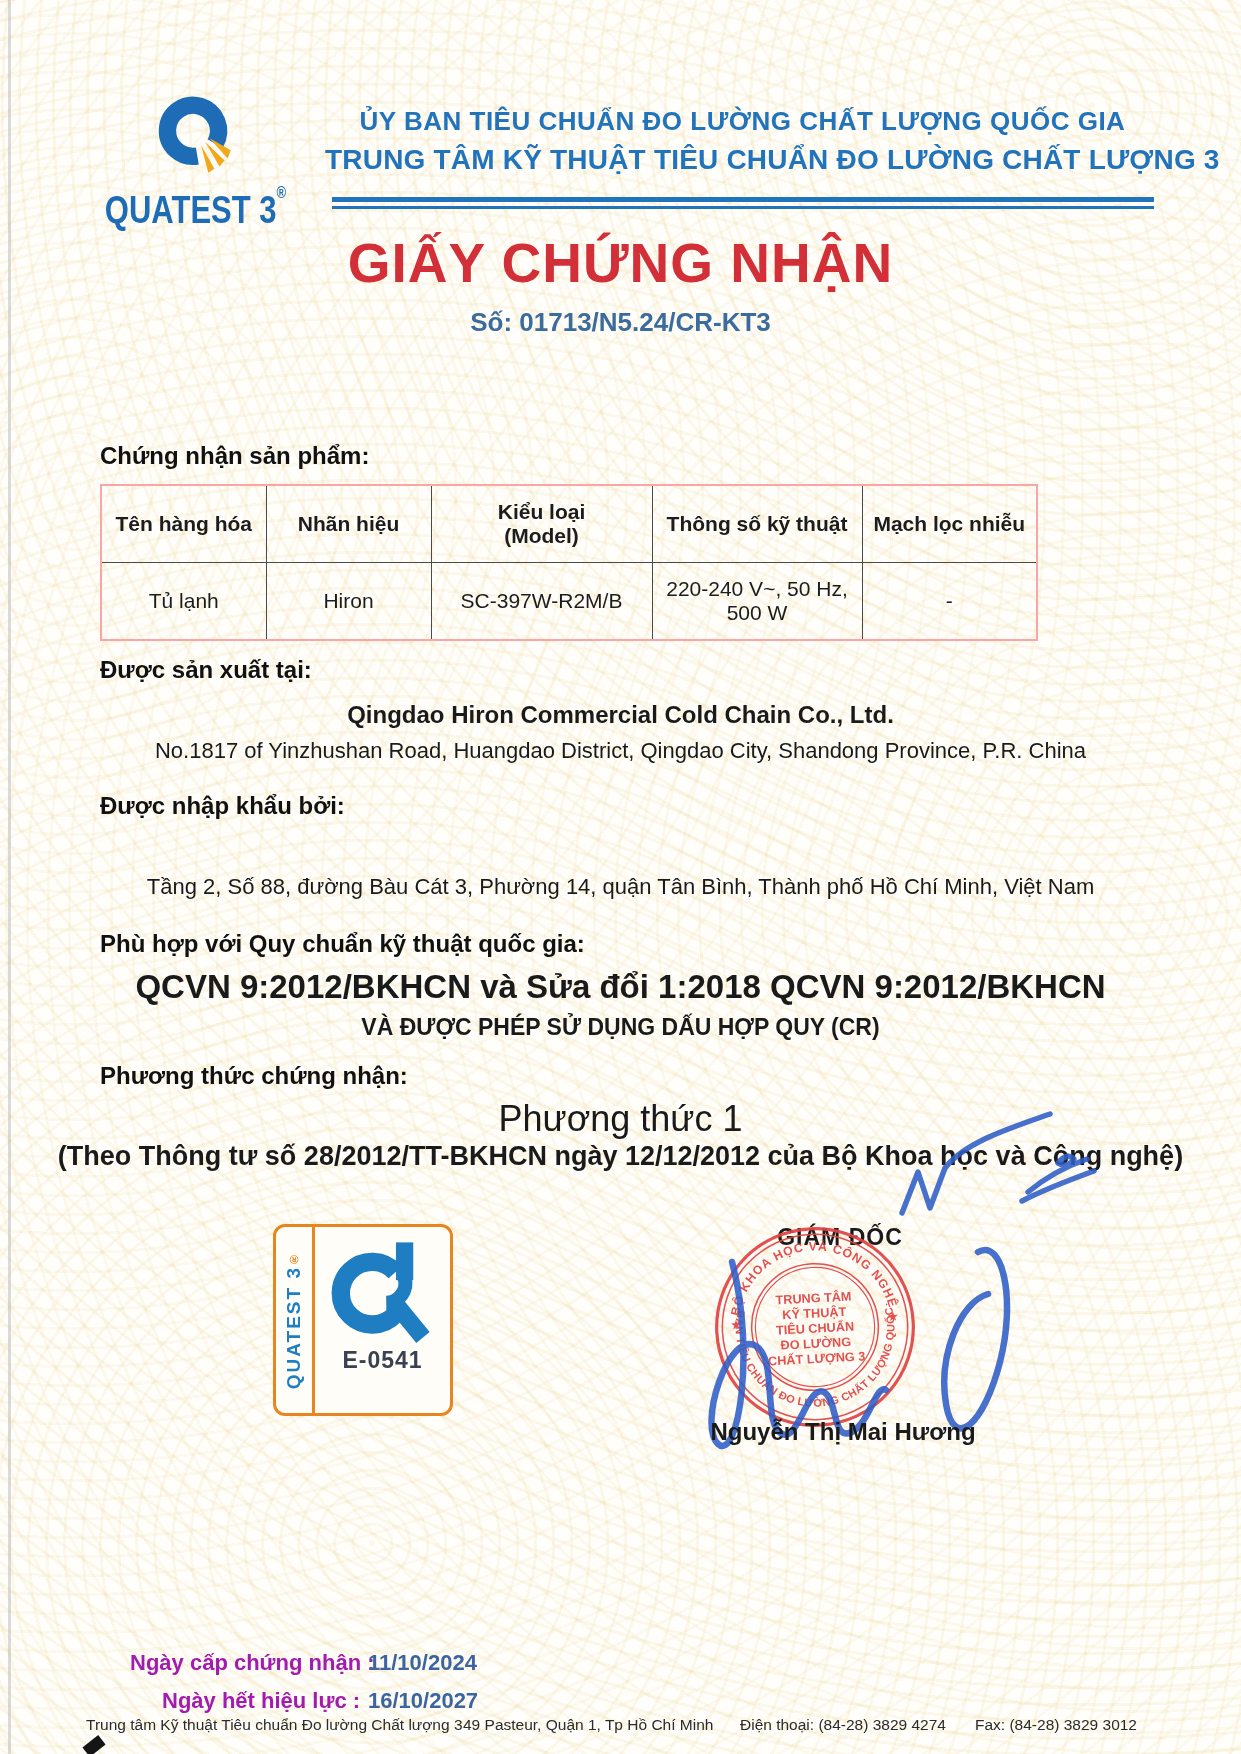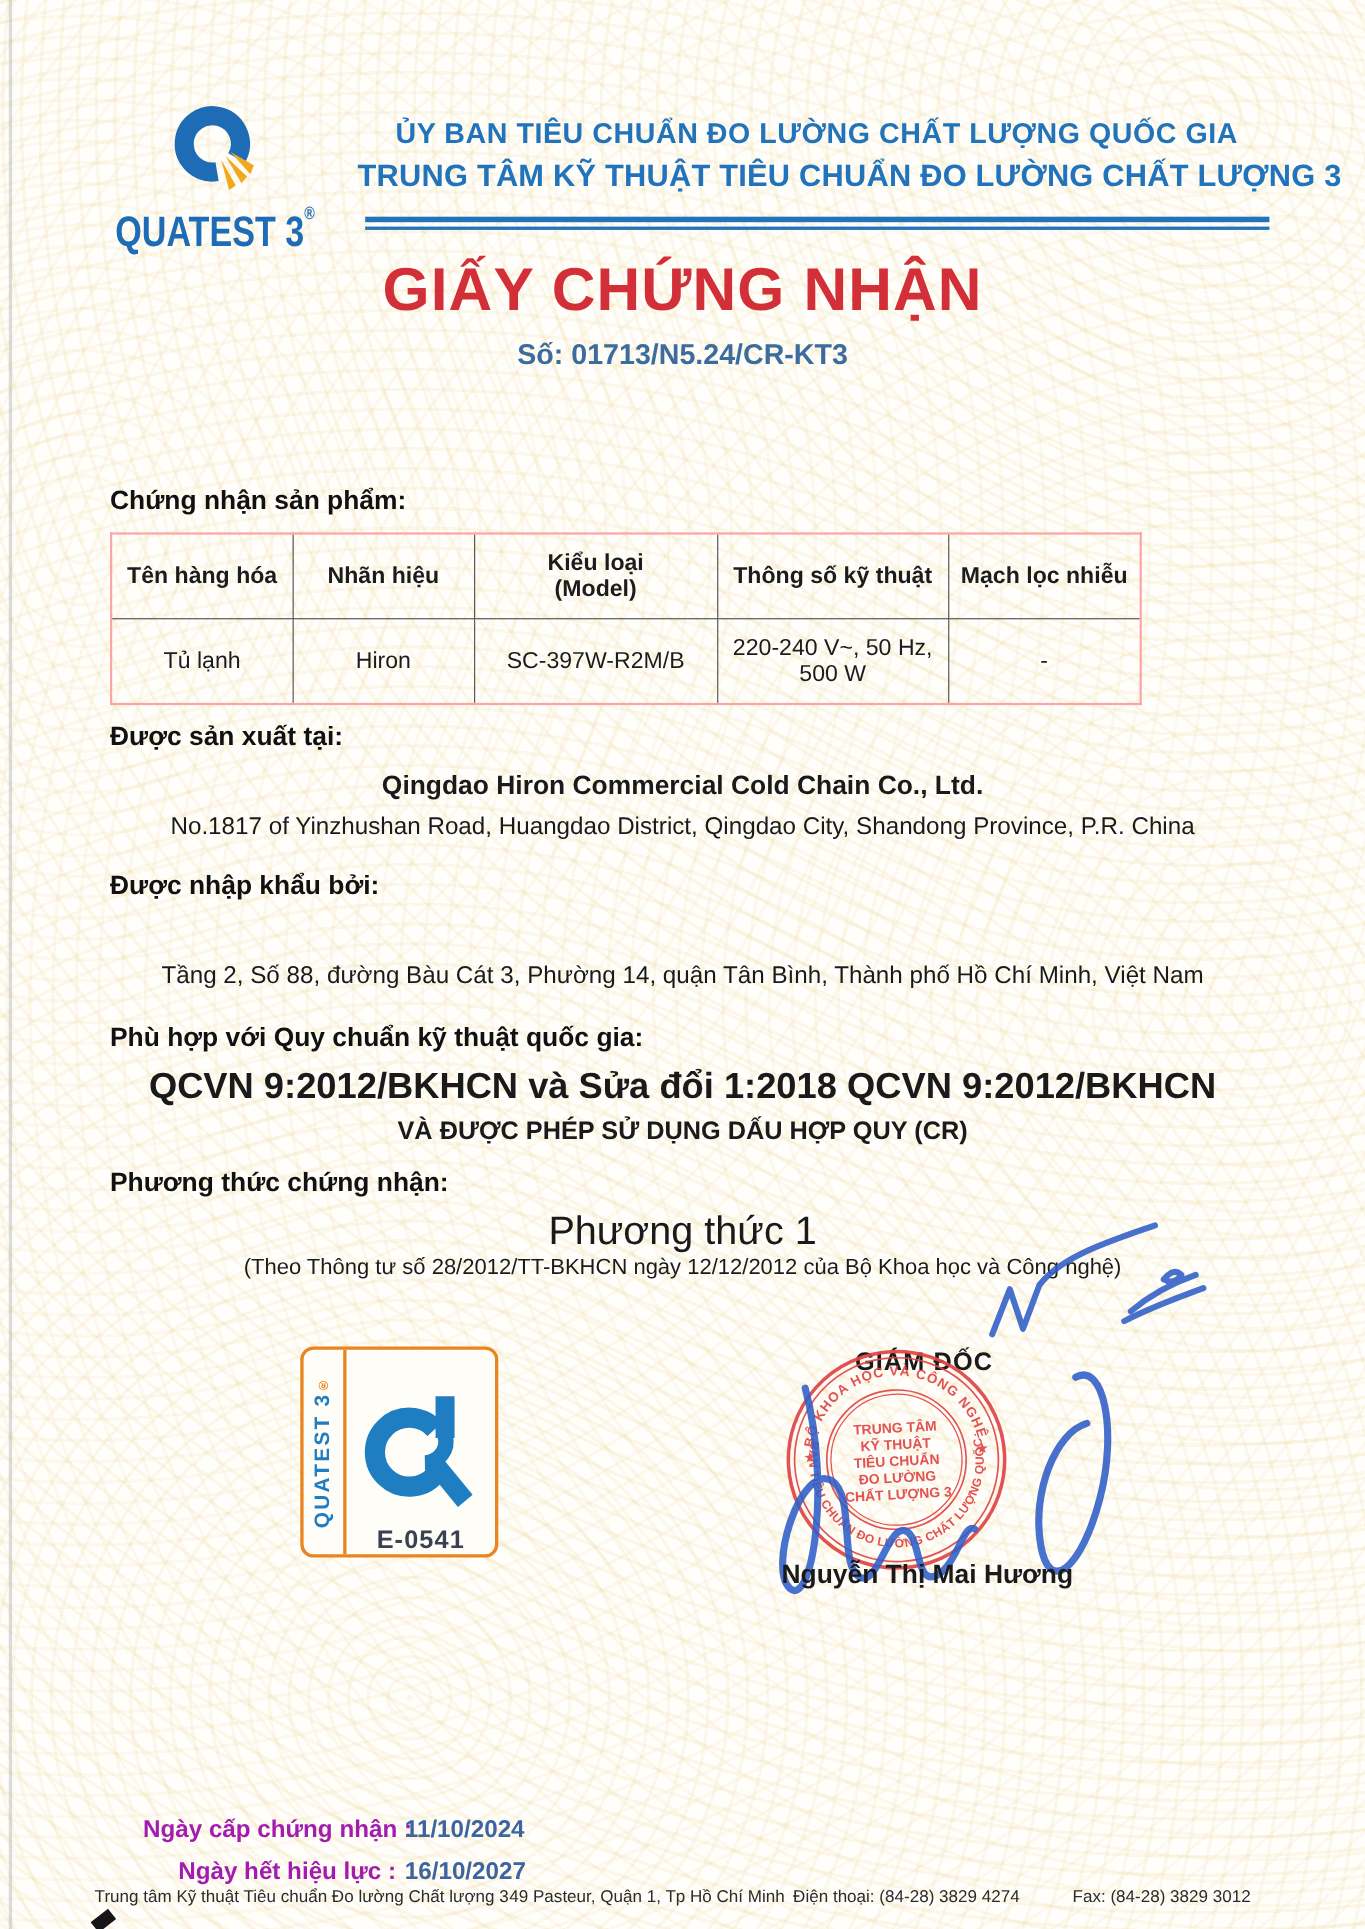--- a/index.html
+++ b/index.html
@@ -48,33 +48,33 @@
   table.prod{border:2px solid #fca5a5;}
   table.prod th{font-weight:bold;height:60px;}
   table.prod td{height:60px;font-weight:normal;}
 
   .centered-bold{font-size:24px;font-weight:bold;}
   .centered-reg{font-size:22px;font-weight:normal;}
 
   .std-line{top:968px;font-size:33px;font-weight:800;letter-spacing:0;}
   .perm-line{top:1014px;font-size:23px;font-weight:bold;}
   .method-val{top:1098px;font-size:36px;font-weight:400;}
-  .method-note{top:1141px;font-size:20px;}
+  .method-note{top:1141px;font-size:27px;font-weight:bold;}
 
   .director{left:750px;top:1188px;width:180px;text-align:center;font-size:23px;font-weight:bold;letter-spacing:1px;margin-top:36px;}
   .signer{left:683px;top:1418px;width:320px;text-align:center;font-size:24px;font-weight:bold;}
 
   
   .cr-box{left:273px;top:1224px;width:174px;height:186px;border:3.5px solid #e8851e;border-radius:12px;
     background:#fffdf8;display:flex;}
   .cr-strip{width:36px;border-right:3px solid #e8851e;display:flex;align-items:center;justify-content:center;}
   .cr-vert{writing-mode:vertical-rl;transform:rotate(180deg);font-weight:bold;font-size:19px;
     color:#1f7ec2;letter-spacing:2px;white-space:nowrap;}
   .cr-vert .reg{color:#e8851e;font-size:12px;}
-  .cr-main{flex:1;display:flex;flex-direction:column;align-items:center;justify-content:flex-end;padding-top:10px;gap:12px;}
+  .cr-main{flex:1;display:flex;flex-direction:column;align-items:center;justify-content:flex-start;padding-top:10px;}
   .cr-code{font-size:23px;font-weight:bold;color:#3a4150;letter-spacing:1px;margin-top:2px;}
 
   
   .stamp{left:711px;top:1223px;}
   .sig-overlay{left:580px;top:1000px;pointer-events:none;}
 
   
   .date-lab{font-size:22px;font-weight:bold;color:#a21caf;white-space:nowrap;}
   .date-val{font-size:22px;font-weight:bold;color:#3c64a0;white-space:nowrap;}
   .footer-item{top:1716px;font-size:15.5px;color:#2b2b2b;white-space:nowrap;}
@@ -215,16 +215,16 @@
 
   <div class="abs signer">Nguyễn Thị Mai Hương</div>
 
   <span class="abs date-lab" style="left:130px;top:1650px;">Ngày cấp chứng nhận :</span>
   <span class="abs date-val" style="left:368px;top:1650px;">11/10/2024</span>
   <span class="abs date-lab" style="left:130px;top:1688px;margin-left:32px;">Ngày hết hiệu lực :</span>
   <span class="abs date-val" style="left:368px;top:1688px;">16/10/2027</span>
 
   <span class="abs footer-item" style="left:86px;">Trung tâm Kỹ thuật Tiêu chuẩn Đo lường Chất lượng 3</span>
   <span class="abs footer-item" style="left:463px;">49 Pasteur, Quận 1, Tp Hồ Chí Minh</span>
-  <span class="abs footer-item" style="left:721px;">Điện thoại: (84-28) 3829 4274</span>
+  <span class="abs footer-item" style="left:740px;">Điện thoại: (84-28) 3829 4274</span>
   <span class="abs footer-item" style="left:975px;">Fax: (84-28) 3829 3012</span>
 
 </div>
 
 </body></html>

